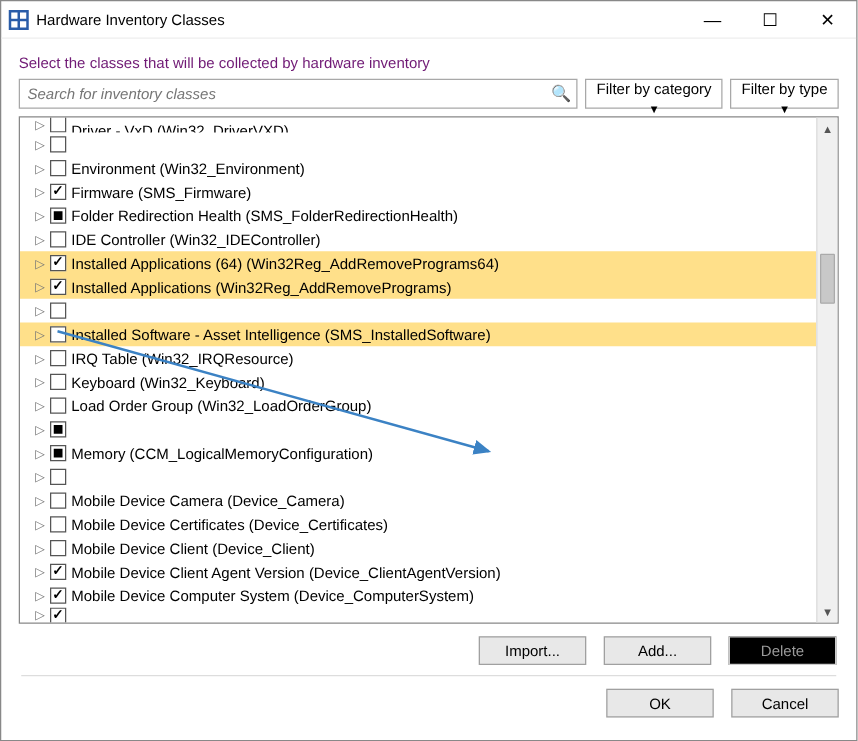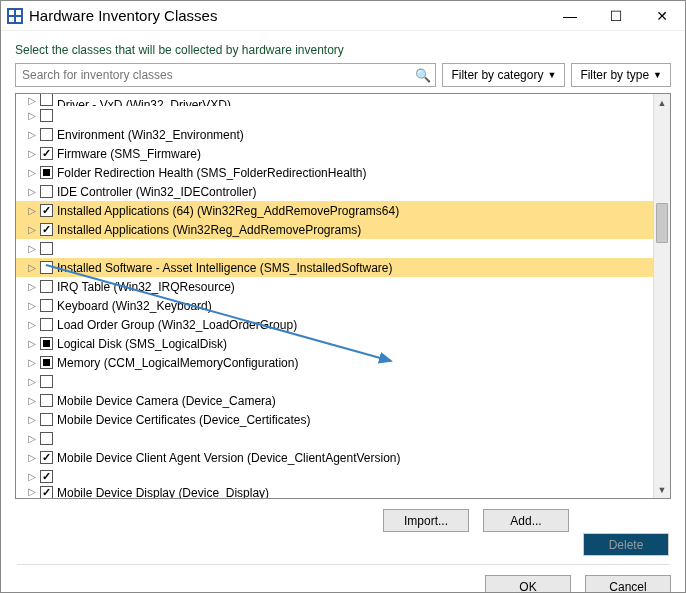--- a/index.html
+++ b/index.html
@@ -28,65 +28,67 @@
     background:#2a5ca8;
     display:inline-flex;
     align-items:center; justify-content:center;
     margin-right:6px;
   }
   .titlebar .app-icon::before,
   .titlebar .app-icon::after{
     content:"";
   }
   .titlebar .app-icon svg { width:14px; height:14px; }
-  .titlebar .title { flex:1; font-size:15px; }
+  .titlebar .title { flex:1; font-size:12px; }
   .win-controls { display:flex; height:100%; }
   .win-btn {
     width:46px; height:100%;
     display:flex; align-items:center; justify-content:center;
     font-size:14px;
     background:transparent;
     border:none;
   }
 
   .content {
     padding: 12px 14px 0 14px;
   }
-  .instruction { margin-bottom:6px; font-size:12px; color:#14532d; }
+  .instruction { margin-bottom:6px; font-size:12px; color:#701a75; }
 
   .filter-row {
     display:flex; gap:6px; margin-bottom:6px;
   }
   .search-wrap {
     flex:1; position:relative;
     border:1px solid #a8a8a8;
     height:24px;
     display:flex; align-items:center;
   }
   .search-wrap input {
     border:none; outline:none;
     width:100%; height:100%;
     padding:0 24px 0 6px;
     font-size:12px;
+    font-style:italic;
     color:#404040;
     background:transparent;
   }
   .search-wrap .mag {
     position:absolute; right:4px; top:50%; transform:translateY(-50%);
     color:#555; font-size:13px;
     pointer-events:none;
   }
   .filter-btn {
     border:1px solid #a8a8a8;
     background:#fff;
     height:24px;
     padding: 0 8px;
     font-size:12px;
     display:flex; align-items:center; gap:4px;
     cursor:pointer;
+    flex-direction:column;
   }
   .filter-btn .caret { font-size:9px; }
 
   
   .tree-wrap {
     border:1px solid #888;
     height: 406px;
     position:relative;
     overflow:hidden;
   }
@@ -166,23 +168,22 @@
   .btnbar1 button, .btnbar2 button {
     width:86px; height:23px;
     border:1px solid #a0a0a0;
     background:#e8e8e8;
     font-size:12px;
     cursor:pointer;
   }
   .btnbar1 button:disabled {
     color:#9a9a9a;
     border-color:#ccc;
-    background:#0c4a6e;
+    background:#000000;
     cursor:default;
-    margin-top:24px;
   }
   .hr { margin:0 2px; border:none; border-top:1px solid #ddd; }
   .btnbar2 {
     display:flex; justify-content:flex-end; gap:14px;
     padding: 10px 14px 12px 0;
     margin-left: 32px;
   }
 </style>
 </head>
 <body>
@@ -283,21 +284,20 @@
           <span class="lbl">Keyboard (Win32_Keyboard)</span>
         </div>
         <div class="row">
           <span class="expander">▷</span>
           <span class="cb "></span>
           <span class="lbl">Load Order Group (Win32_LoadOrderGroup)</span>
         </div>
         <div class="row">
           <span class="expander">▷</span>
           <span class="cb mixed"></span>
-          <span class="lbl">Logical Disk (SMS_LogicalDisk)</span>
         </div>
         <div class="row">
           <span class="expander">▷</span>
           <span class="cb mixed"></span>
           <span class="lbl">Memory (CCM_LogicalMemoryConfiguration)</span>
         </div>
         <div class="row">
           <span class="expander">▷</span>
           <span class="cb "></span>
         </div>
@@ -307,34 +307,35 @@
           <span class="lbl">Mobile Device Camera (Device_Camera)</span>
         </div>
         <div class="row">
           <span class="expander">▷</span>
           <span class="cb "></span>
           <span class="lbl">Mobile Device Certificates (Device_Certificates)</span>
         </div>
         <div class="row">
           <span class="expander">▷</span>
           <span class="cb "></span>
+          <span class="lbl">Mobile Device Client (Device_Client)</span>
         </div>
         <div class="row">
           <span class="expander">▷</span>
           <span class="cb checked"></span>
           <span class="lbl">Mobile Device Client Agent Version (Device_ClientAgentVersion)</span>
         </div>
         <div class="row">
           <span class="expander">▷</span>
           <span class="cb checked"></span>
+          <span class="lbl">Mobile Device Computer System (Device_ComputerSystem)</span>
         </div>
         <div class="row cutoff-bottom">
           <span class="expander">▷</span>
           <span class="cb checked"></span>
-          <span class="lbl">Mobile Device Display (Device_Display)</span>
         </div>
       </div>
     <div class="tree-scroll">
       <div class="scroll-arrow">▲</div>
       <div class="scroll-track">
         <div class="scroll-thumb"></div>
       </div>
       <div class="scroll-arrow">▼</div>
     </div>
 

